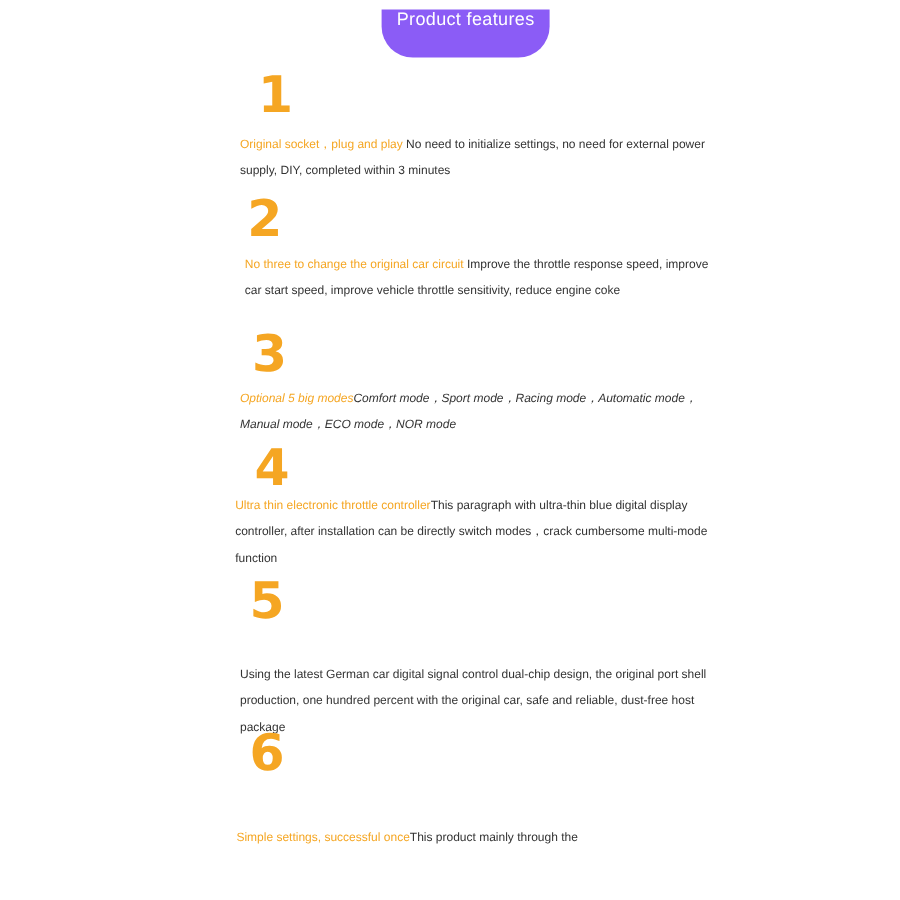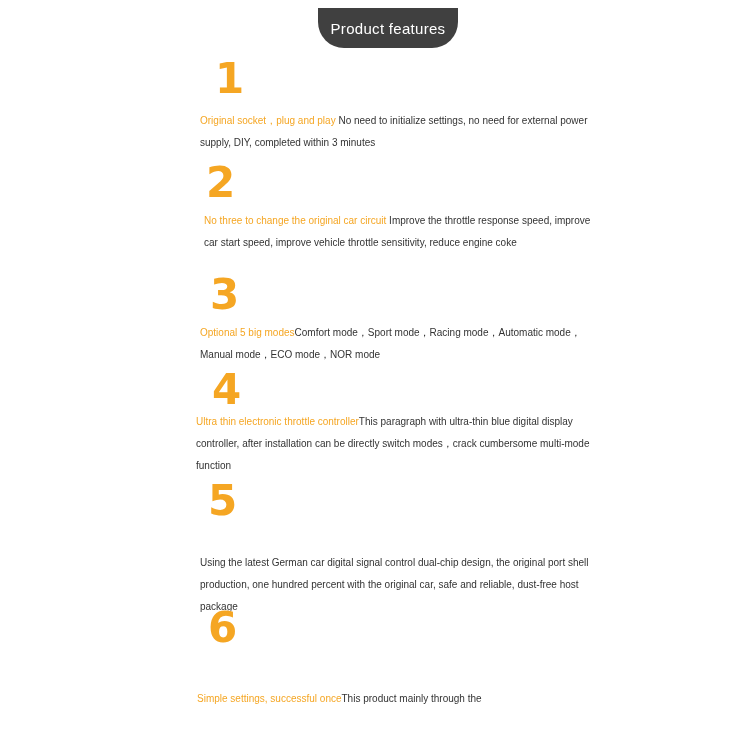--- a/index.html
+++ b/index.html
@@ -20,24 +20,24 @@
     background: #ffffff;
   }
 
   
   .header-banner {
     position: absolute;
     left: 318px;
     top: 8px;
     width: 140px;
     height: 40px;
-    background: #404040;
+    background: #8b5cf6;
     border-radius: 0 0 26px 26px;
     display: flex;
-    align-items: center;
+    align-items: flex-start;
     justify-content: center;
   }
   .header-banner-title {
     color: #ffffff;
     font-size: 15px;
     letter-spacing: 0.3px;
     white-space: nowrap;
   }
 
   
@@ -74,21 +74,21 @@
   }
 
   
   .f1 .feature-number { left: 215px; top: 6px; }
   .f1 .feature-body { left: 200px; top: 58px; width: 400px; }
 
   .f2 .feature-number { left: 206px; top: 110px; }
   .f2 .feature-body { left: 204px; top: 158px; width: 400px; }
 
   .f3 .feature-number { left: 210px; top: 222px; }
-  .f3 .feature-body { left: 200px; top: 270px; width: 400px; }
+  .f3 .feature-body { left: 200px; top: 270px; width: 400px; font-style: italic; }
 
   .f4 .feature-number { left: 212px; top: 317px; }
   .f4 .feature-body { left: 196px; top: 359px; width: 400px; }
 
   .f5 .feature-number { left: 208px; top: 428px; }
   .f5 .feature-body { left: 200px; top: 478px; width: 390px; }
 
   .f6 .feature-number { left: 208px; top: 555px; }
   .f6 .feature-body { left: 197px; top: 636px; width: 400px; }
   .f6 .feature-body .cont { display: block; padding-left: 30px; }

